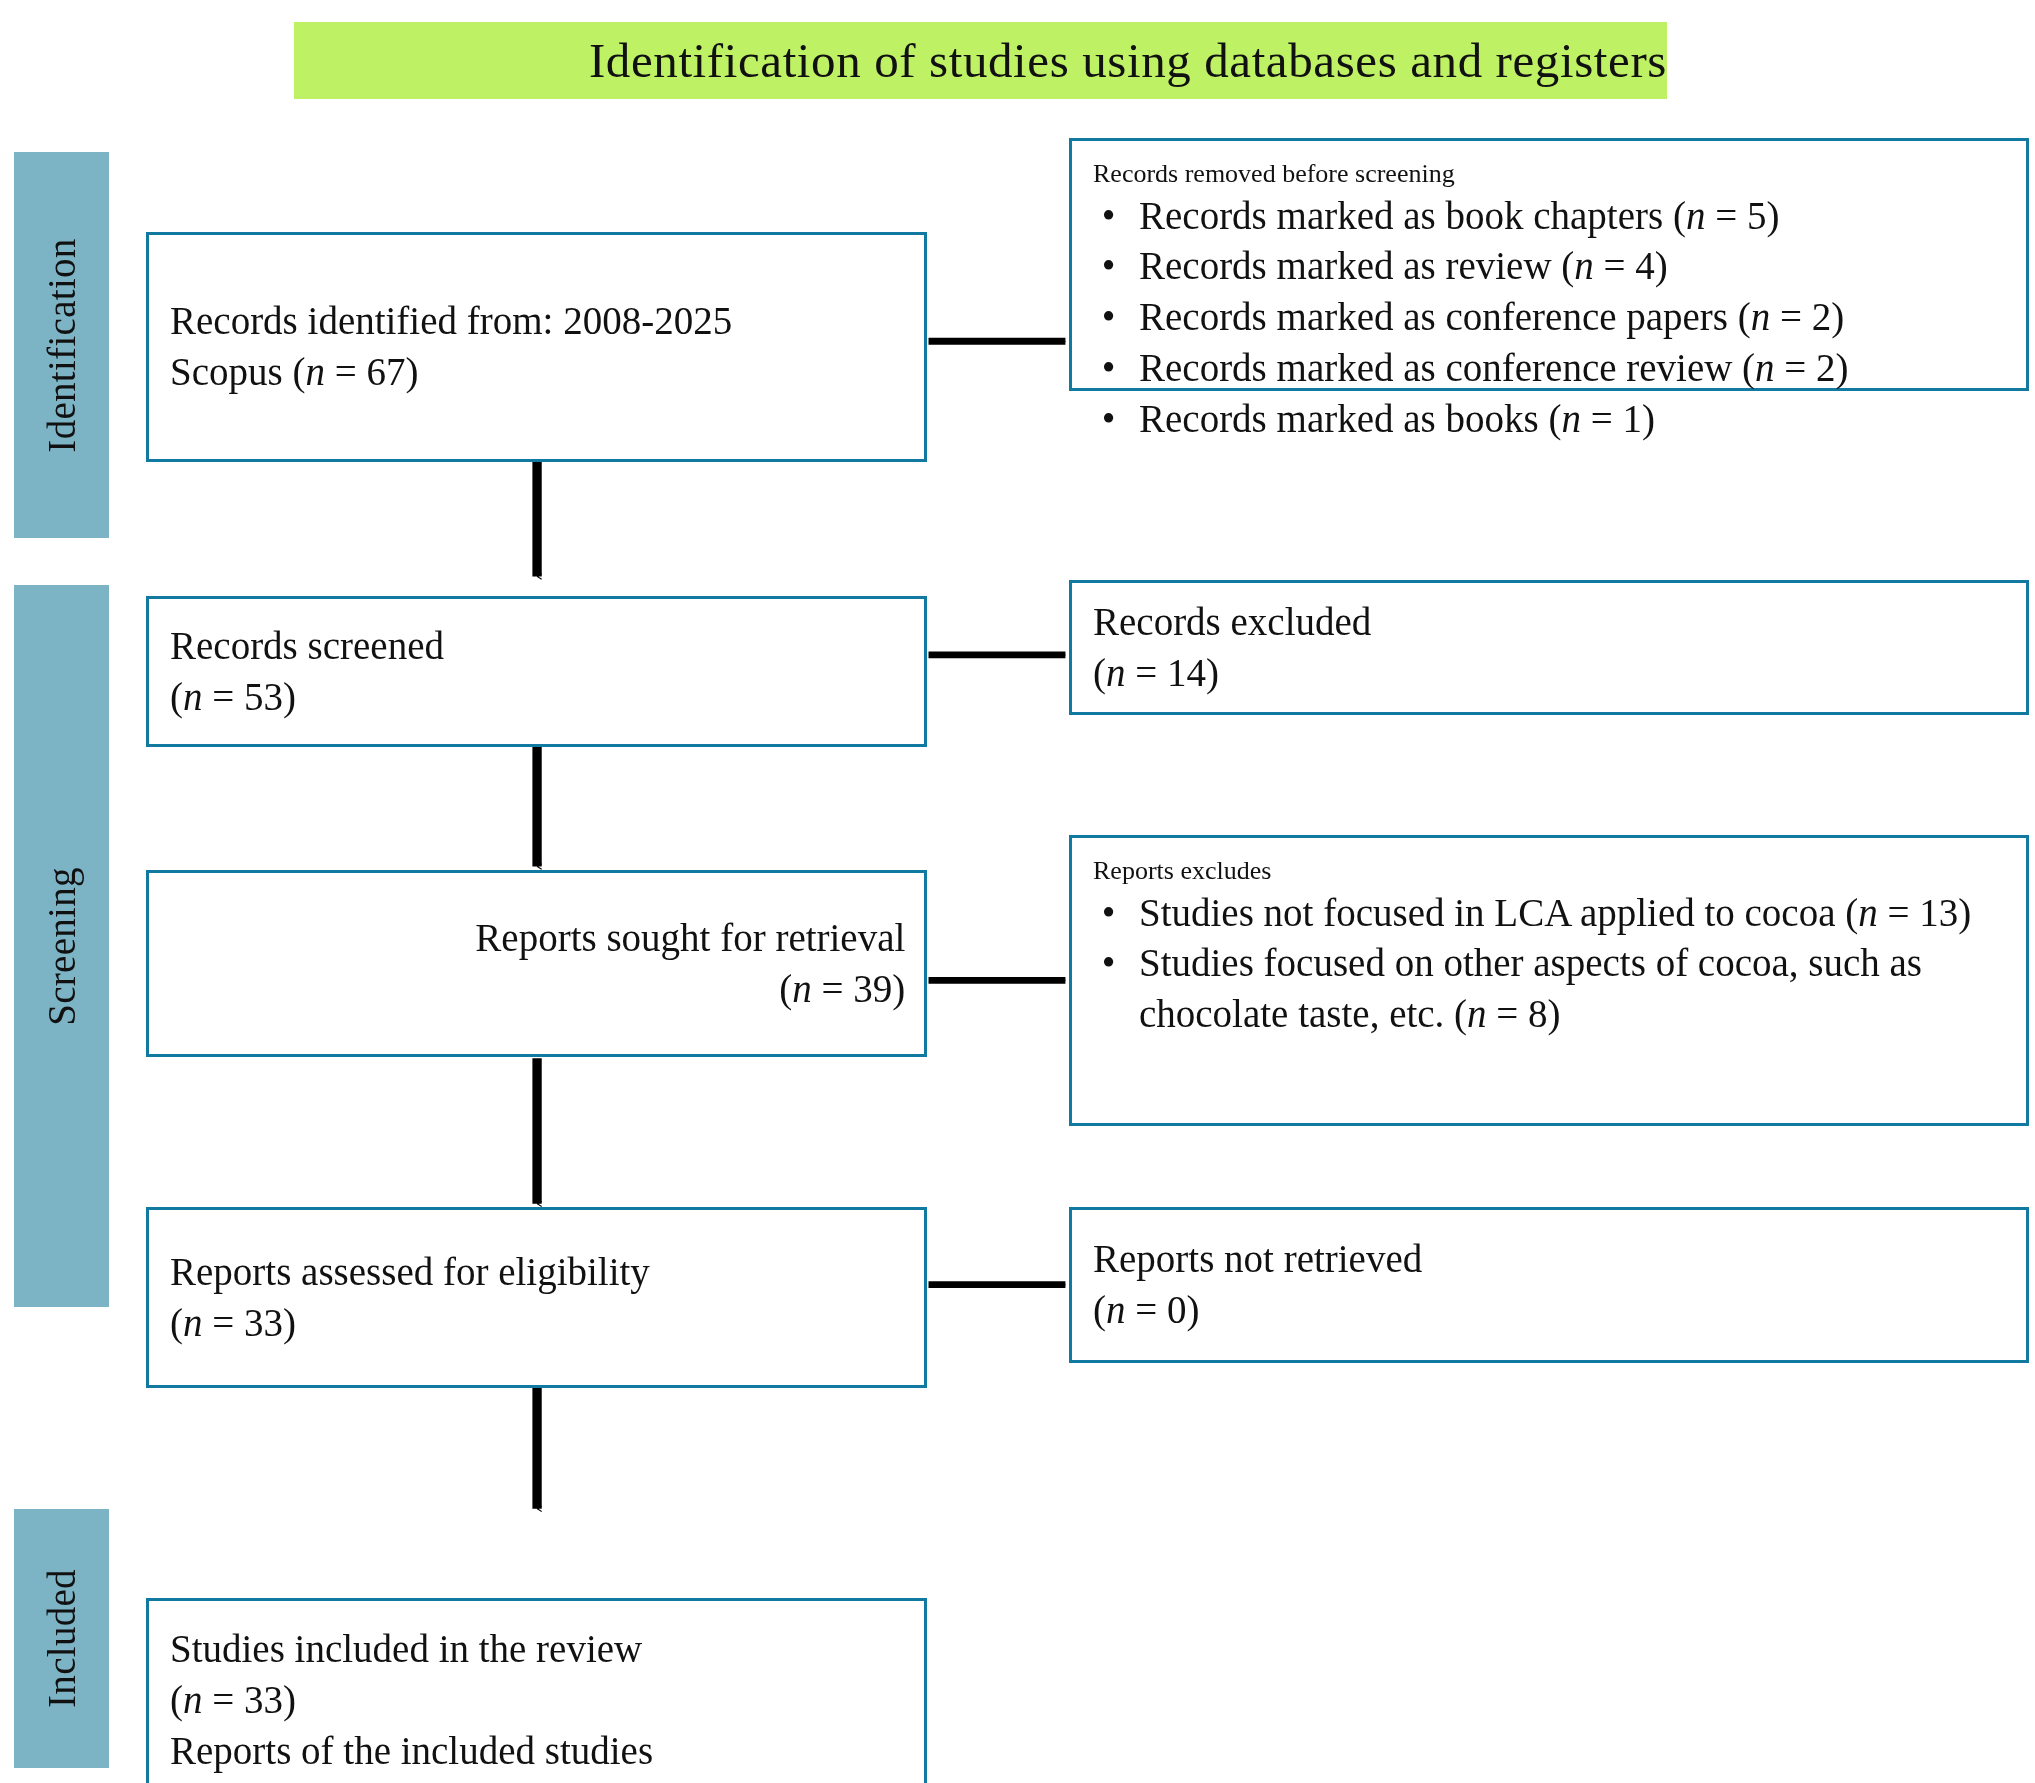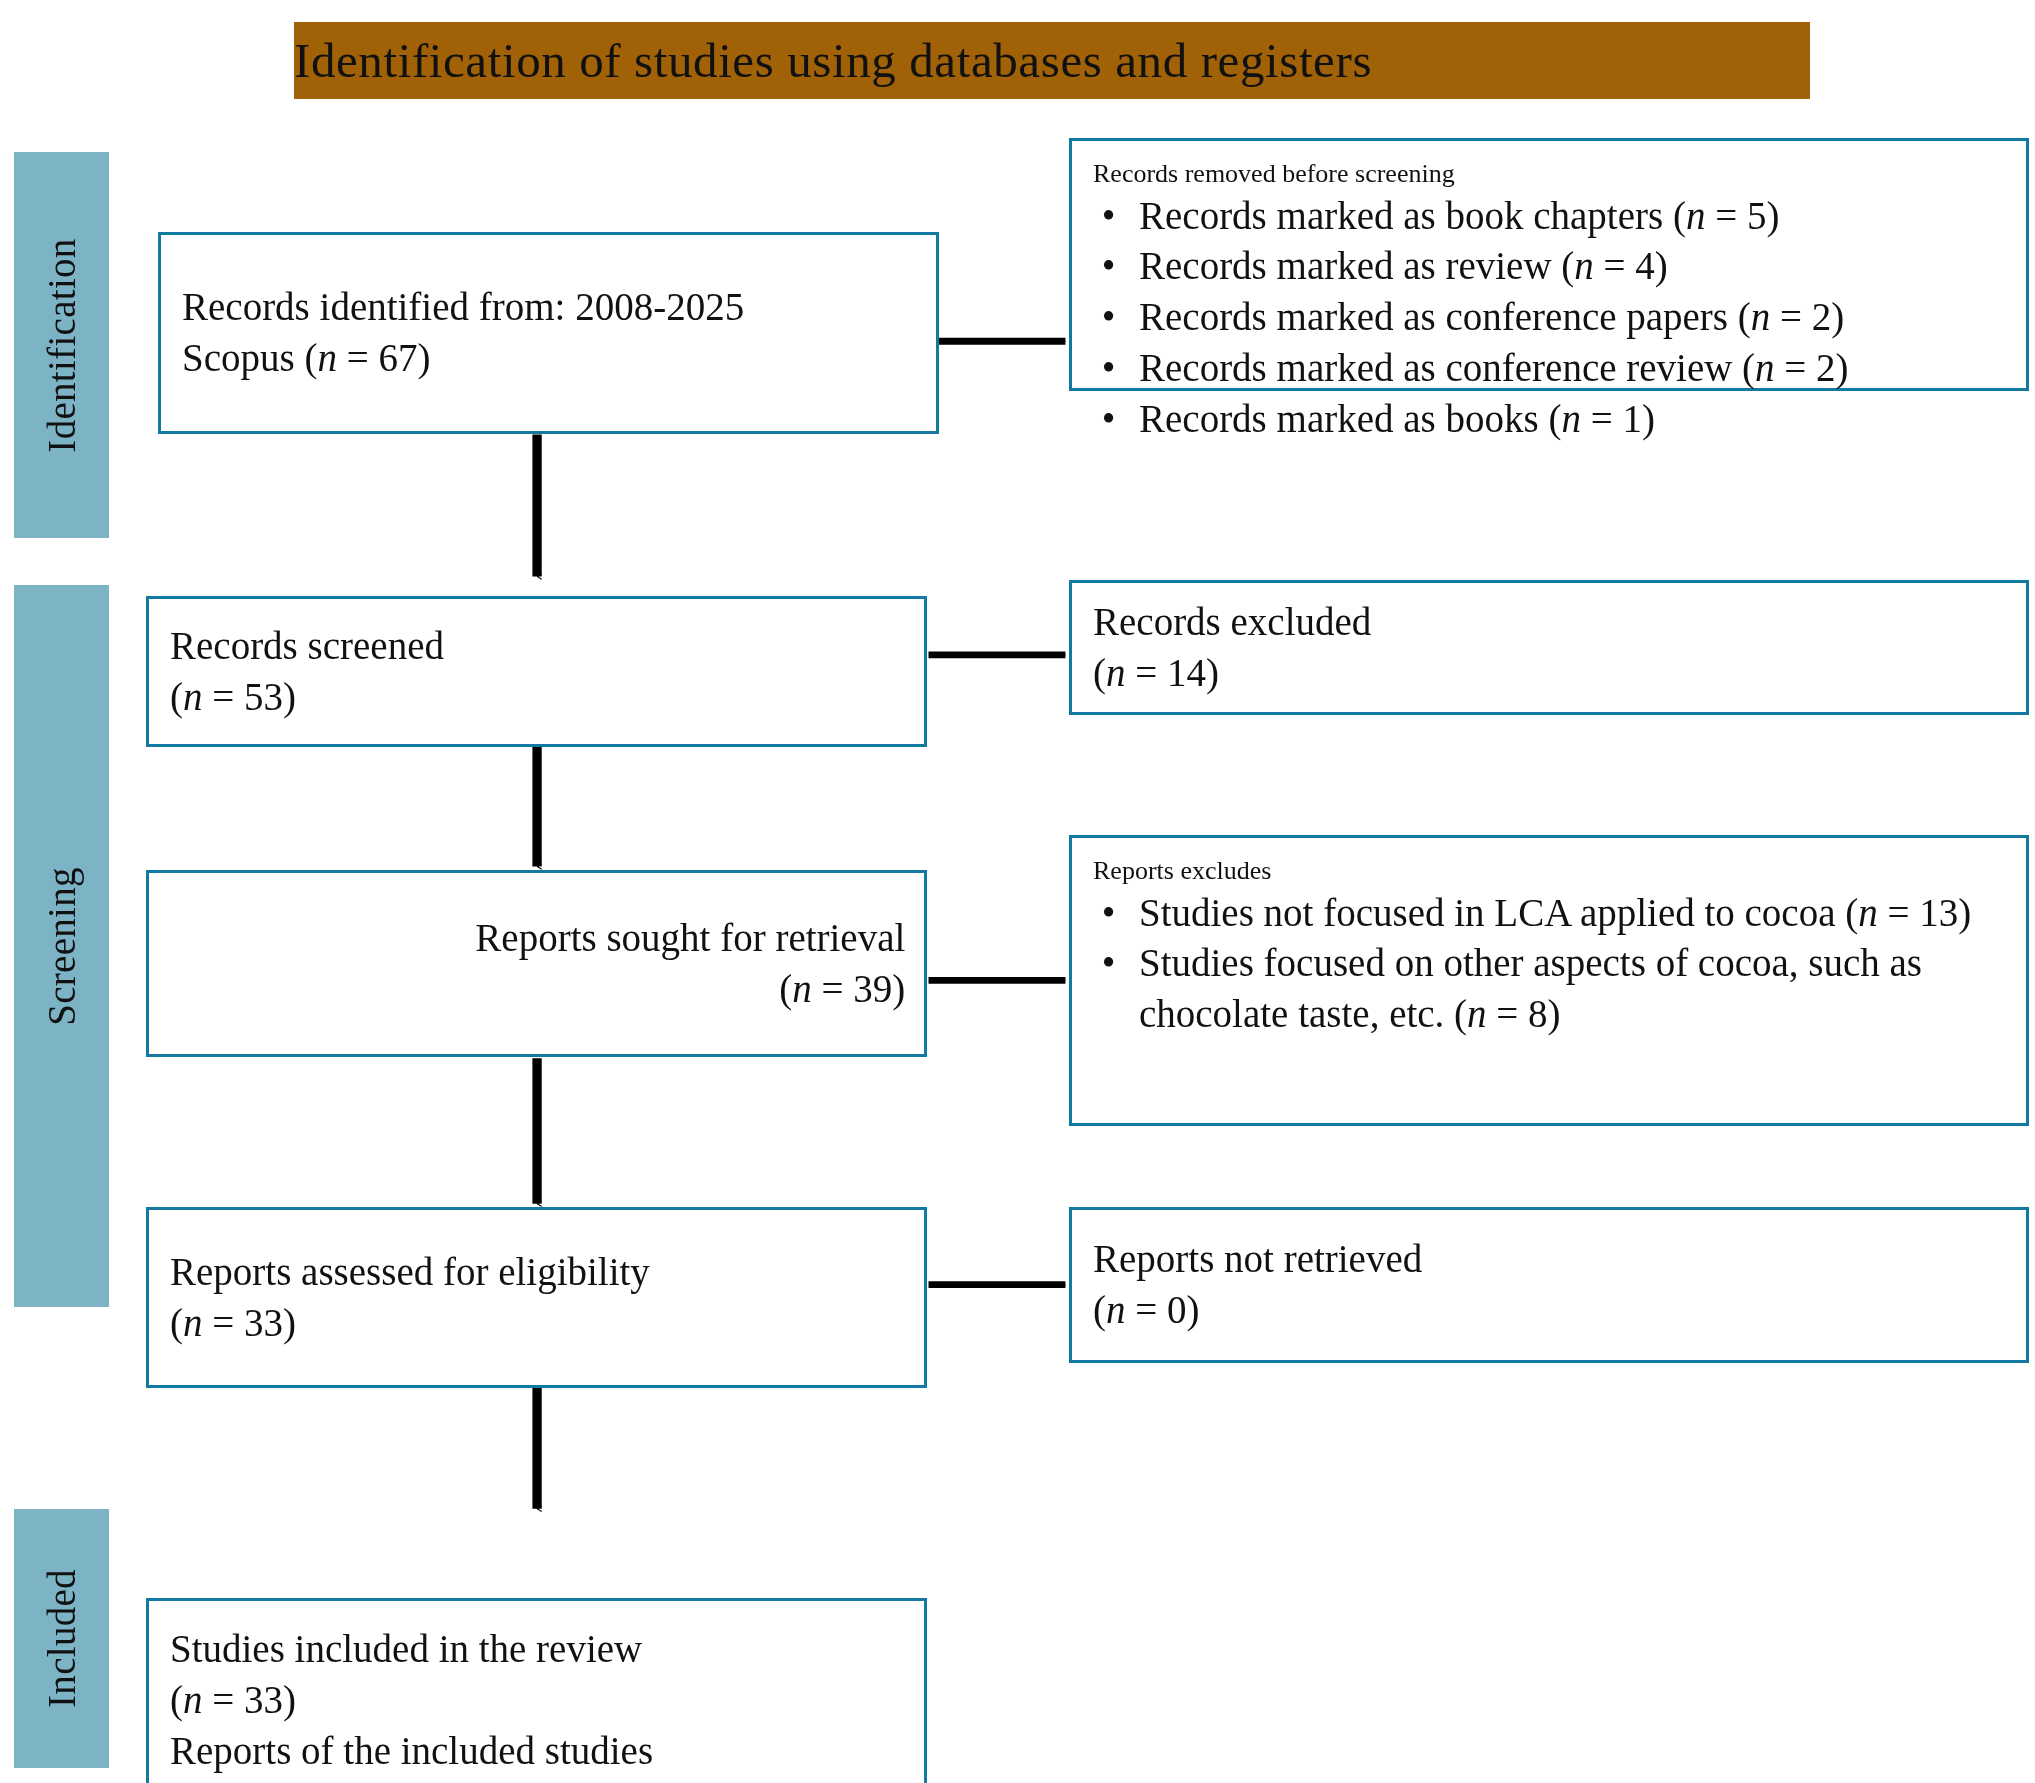--- a/index.html
+++ b/index.html
@@ -17,26 +17,26 @@
     height: 1784px;
     background: #ffffff;
     overflow: hidden;
   }
 
   
   .title-banner {
     position: absolute;
     left: 294px;
     top: 22.4px;
-    width: 1516px;
+    width: 1373px;
     height: 77px;
-    background: #a16207;
+    background: #bef264;
     display: flex;
     align-items: center;
-    justify-content: flex-start;
+    justify-content: flex-end;
   }
   .title-banner .title-text {
     font-size: 49px;
     color: #111111;
     letter-spacing: 0.6px;
     white-space: nowrap;
   }
 
   
   .stage-bar {
@@ -95,21 +95,21 @@
   .flow-box ul.bullets li .bullet-dot {
     position: absolute;
     left: 8.7px;
     top: 0;
     font-size: 39px;
     line-height: 1.30;
   }
   em.n-italic { font-style: italic; }
 
   
-  #box-identified   { left: 146px; top: 232px;  width: 781px; height: 202px; margin-left: 12px; }
+  #box-identified   { left: 146px; top: 232px;  width: 781px; height: 230px; }
   #box-screened     { left: 146px; top: 580px;  width: 781px; height: 151px; margin-top: 16px; }
   #box-sought       { left: 146px; top: 870px; width: 781px; height: 187px; text-align: right; }
   #box-assessed     { left: 146px; top: 1207px; width: 781px; height: 181px; }
   #box-included     { left: 146px; top: 1598px; width: 781px; height: 255px; }
 
   
   #box-removed      { left: 1069px; top: 138px;  width: 960px; height: 253px; }
   #box-excluded     { left: 1069px; top: 580px;  width: 960px; height: 135px; }
   #box-rep-excluded { left: 1069px; top: 835px; width: 960px; height: 291px; }
   #box-not-retrieved{ left: 1069px; top: 1207px; width: 960px; height: 156px; }

